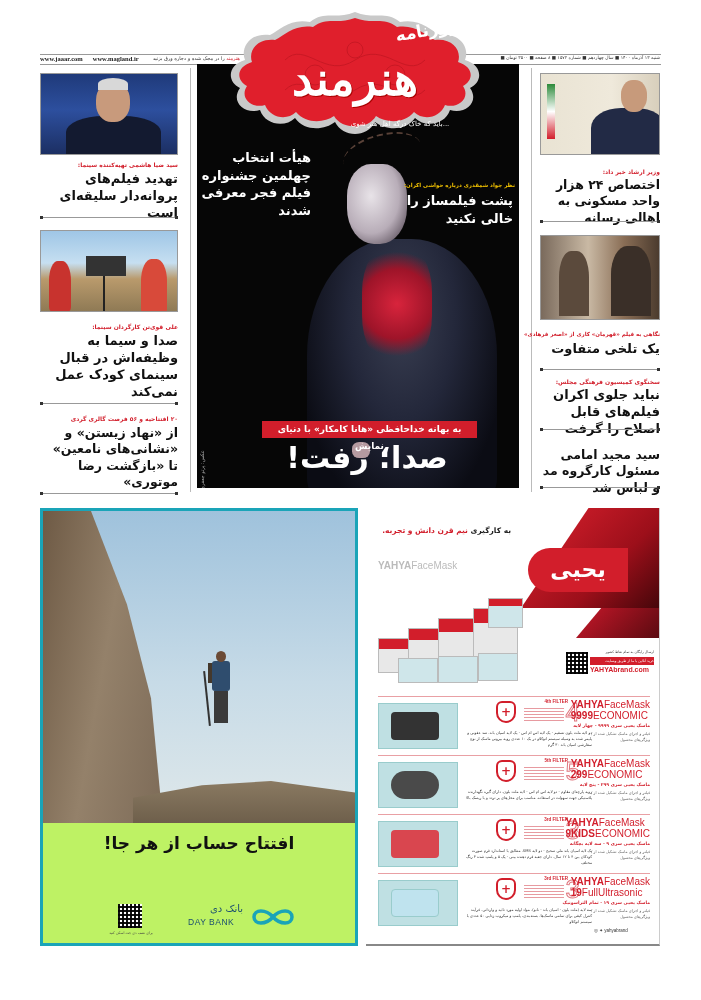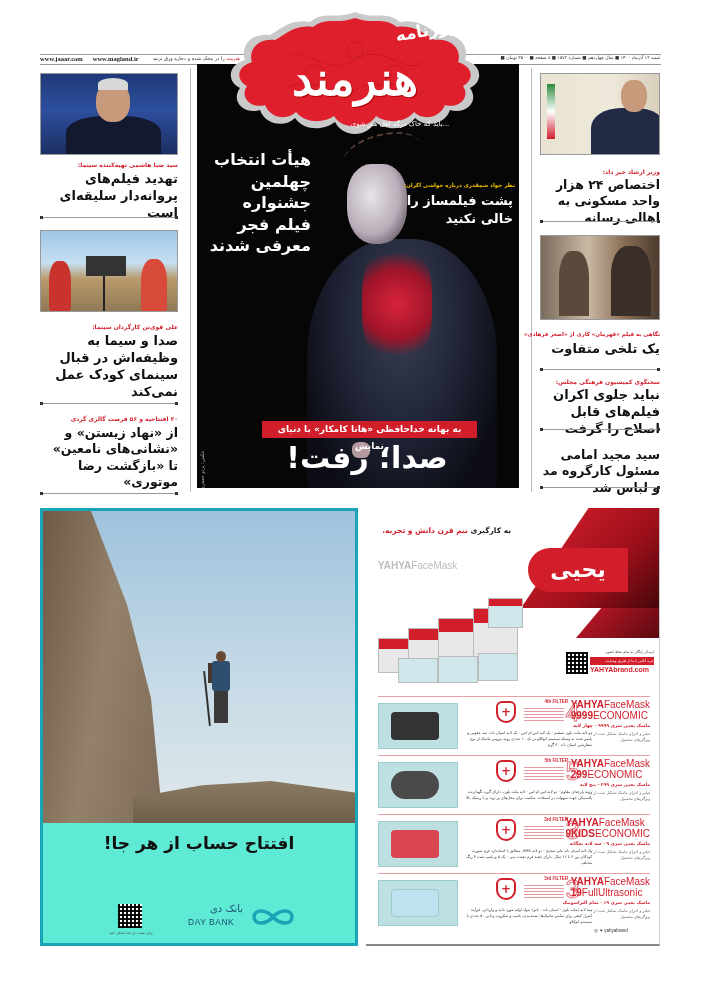--- a/index.html
+++ b/index.html
@@ -24,21 +24,21 @@
   
   .feature { left: 197px; top: 64px; width: 322px; height: 424px; background: #060606; overflow: hidden; }
   .feature .figure { position: absolute; left: 120px; top: 70px; width: 170px; height: 360px; }
   .feature .head { position: absolute; left: 150px; top: 100px; width: 60px; height: 80px; border-radius: 40% 40% 45% 45%; background: radial-gradient(ellipse at 40% 40%, #e8e3e8 0%, #b8adb8 55%, #3b2f3b 100%); }
   .feature .crown { position: absolute; left: 145px; top: 70px; width: 80px; height: 40px; border-top: 2px dashed #5a4238; border-radius: 50% 50% 0 0; transform: rotate(-15deg); }
   .feature .dress { position: absolute; left: 110px; top: 175px; width: 190px; height: 260px; border-radius: 45% 45% 8% 8%; background: radial-gradient(ellipse at 50% 30%, #3a3f52 0%, #23273a 40%, #0b0c14 80%); }
   .feature .ruff { position: absolute; left: 165px; top: 180px; width: 70px; height: 120px; border-radius: 40%; background: radial-gradient(circle, #d8243c 0%, #9e1429 50%, transparent 75%); }
   .feature .hand { position: absolute; left: 155px; top: 378px; width: 18px; height: 16px; border-radius: 40%; background: #b59aa0; }
 
   .feat-text { position: absolute; color: #fff; font-weight: bold; direction: rtl; text-align: right; line-height: 1.35; }
-  .feat-left-1 { left: 4px; top: 85px; width: 110px; font-size: 16px; }
+  .feat-left-1 { left: 4px; top: 85px; width: 110px; font-size: 13px; }
   .feat-left-2 { left: 4px; top: 178px; width: 110px; font-size: 13px; }
   .feat-left-3 { left: 4px; top: 272px; width: 110px; font-size: 13px; }
   .feat-right-kicker { position: absolute; right: 4px; top: 118px; width: 110px; font-size: 5.5px; color: #f2c200; direction: rtl; text-align: right; font-weight: bold; white-space: nowrap; }
   .feat-right-1 { right: 6px; top: 128px; width: 110px; font-size: 13px; }
   .feat-kicker-box { position: absolute; left: 65px; top: 357px; width: 215px; height: 17px; background: #d21e2b; color: #fff; font-size: 9px; font-weight: bold; direction: rtl; text-align: center; line-height: 17px; }
   .feat-headline { position: absolute; left: 40px; top: 376px; width: 260px; color: #fff; font-size: 30px; font-weight: bold; direction: rtl; text-align: center; }
   .feat-credit { position: absolute; left: 2px; top: 366px; width: 10px; height: 60px; color: #aaa; font-size: 5px; writing-mode: vertical-rl; transform: rotate(180deg); white-space: nowrap; }
 
   
   .col-left { left: 40px; top: 73px; width: 138px; }
@@ -64,21 +64,21 @@
   .p-kids .tripod { position: absolute; left: 62px; top: 45px; width: 2px; height: 40px; background: #222; }
   .p-minister { background: linear-gradient(90deg, #e9e3d3 0%, #efe9db 60%, #d8cfbc 100%); }
   .p-minister .flag { position: absolute; left: 6px; top: 10px; width: 8px; height: 55px; background: linear-gradient(180deg, #2c8a3a 0%, #fff 50%, #d21e2b 100%); }
   .p-minister .face { position: absolute; left: 80px; top: 6px; width: 26px; height: 32px; border-radius: 45%; background: #c79a7b; }
   .p-minister .body { position: absolute; left: 50px; top: 34px; width: 75px; height: 50px; border-radius: 40% 40% 0 0; background: #222a45; }
   .p-farhadi { background: linear-gradient(90deg, #7a6a5c 0%, #c9b9a4 40%, #8a6e56 70%, #4b3b2e 100%); }
   .p-farhadi .man { position: absolute; left: 70px; top: 10px; width: 40px; height: 70px; border-radius: 40% 40% 0 0; background: #3a2f28; }
   .p-farhadi .man2 { position: absolute; left: 18px; top: 15px; width: 30px; height: 65px; border-radius: 40% 40% 0 0; background: #5b4a3c; }
 
   
-  .ad-bank { left: 40px; top: 508px; width: 318px; height: 438px; border: 3px solid #1aa4b8; background: #5eead4; overflow: hidden; padding-left: 20px; }
+  .ad-bank { left: 40px; top: 508px; width: 318px; height: 438px; border: 3px solid #1aa4b8; background: #bef264; overflow: hidden; padding-left: 20px; }
   .ad-bank .sky { position: absolute; left: 0; top: 0; width: 100%; height: 312px; background: linear-gradient(180deg, #9fc2dc 0%, #c7dbe7 55%, #dfe8ea 100%); }
   .ad-bank .cliff { position: absolute; left: 0; top: 0; width: 120px; height: 312px; background: linear-gradient(100deg, #6e5a45 0%, #94816a 50%, #7d6b58 100%); clip-path: polygon(0 0, 40% 0, 70% 30%, 90% 60%, 100% 100%, 0 100%); }
   .ad-bank .ground { position: absolute; left: 90px; top: 270px; width: 230px; height: 42px; background: linear-gradient(180deg, #8a7a62 0%, #6e5f4b 100%); clip-path: polygon(0 40%, 30% 10%, 60% 0, 100% 30%, 100% 100%, 0 100%); }
   .ad-bank .hiker { position: absolute; left: 165px; top: 140px; width: 26px; height: 75px; }
   .ad-bank .hiker .h-head { position: absolute; left: 8px; top: 0; width: 10px; height: 11px; border-radius: 50%; background: #6b4a35; }
   .ad-bank .hiker .h-body { position: absolute; left: 4px; top: 10px; width: 18px; height: 30px; background: #2f4d6e; border-radius: 3px; }
   .ad-bank .hiker .h-pack { position: absolute; left: 0; top: 12px; width: 8px; height: 20px; background: #44382c; }
   .ad-bank .hiker .h-legs { position: absolute; left: 6px; top: 40px; width: 14px; height: 32px; background: #3a3a3a; }
   .ad-bank .hiker .h-pole { position: absolute; left: -2px; top: 20px; width: 2px; height: 55px; background: #333; transform: rotate(-6deg); }
   .ad-bank .bank-head { position: absolute; left: 0; top: 322px; width: 100%; text-align: center; font-size: 17px; font-weight: bold; color: #111; direction: rtl; }

